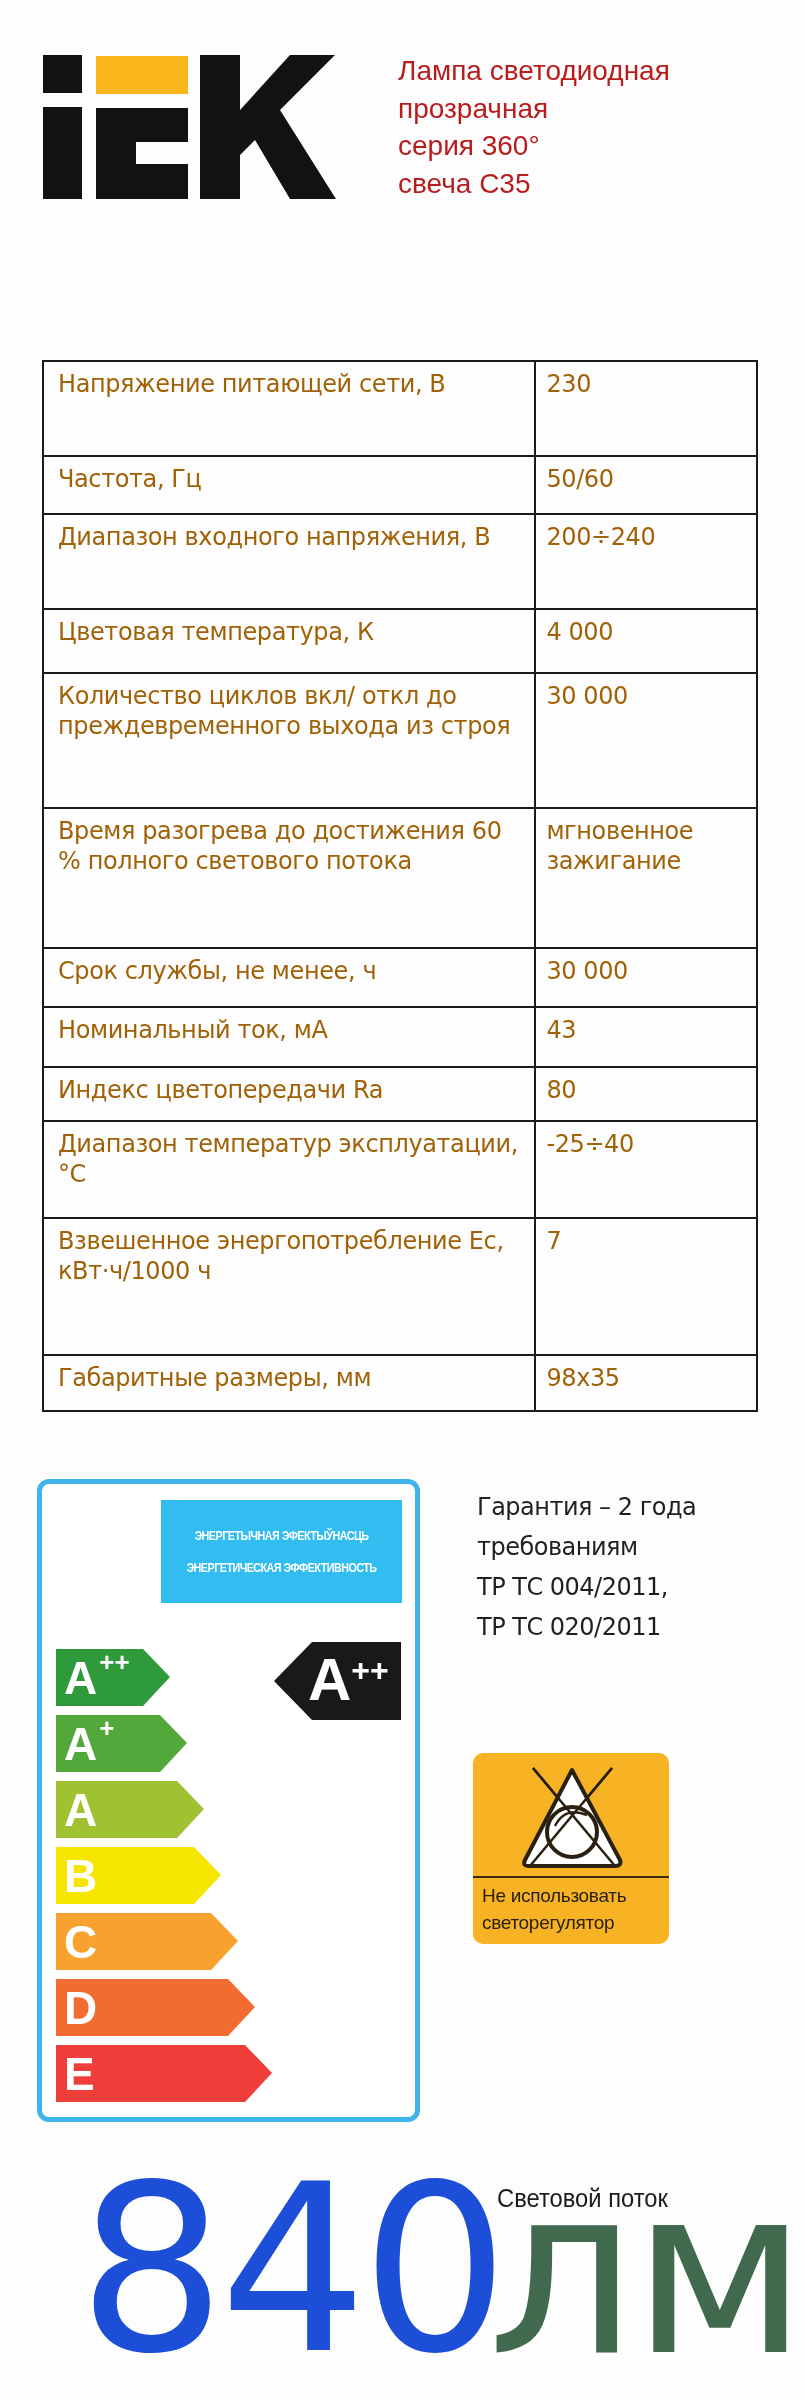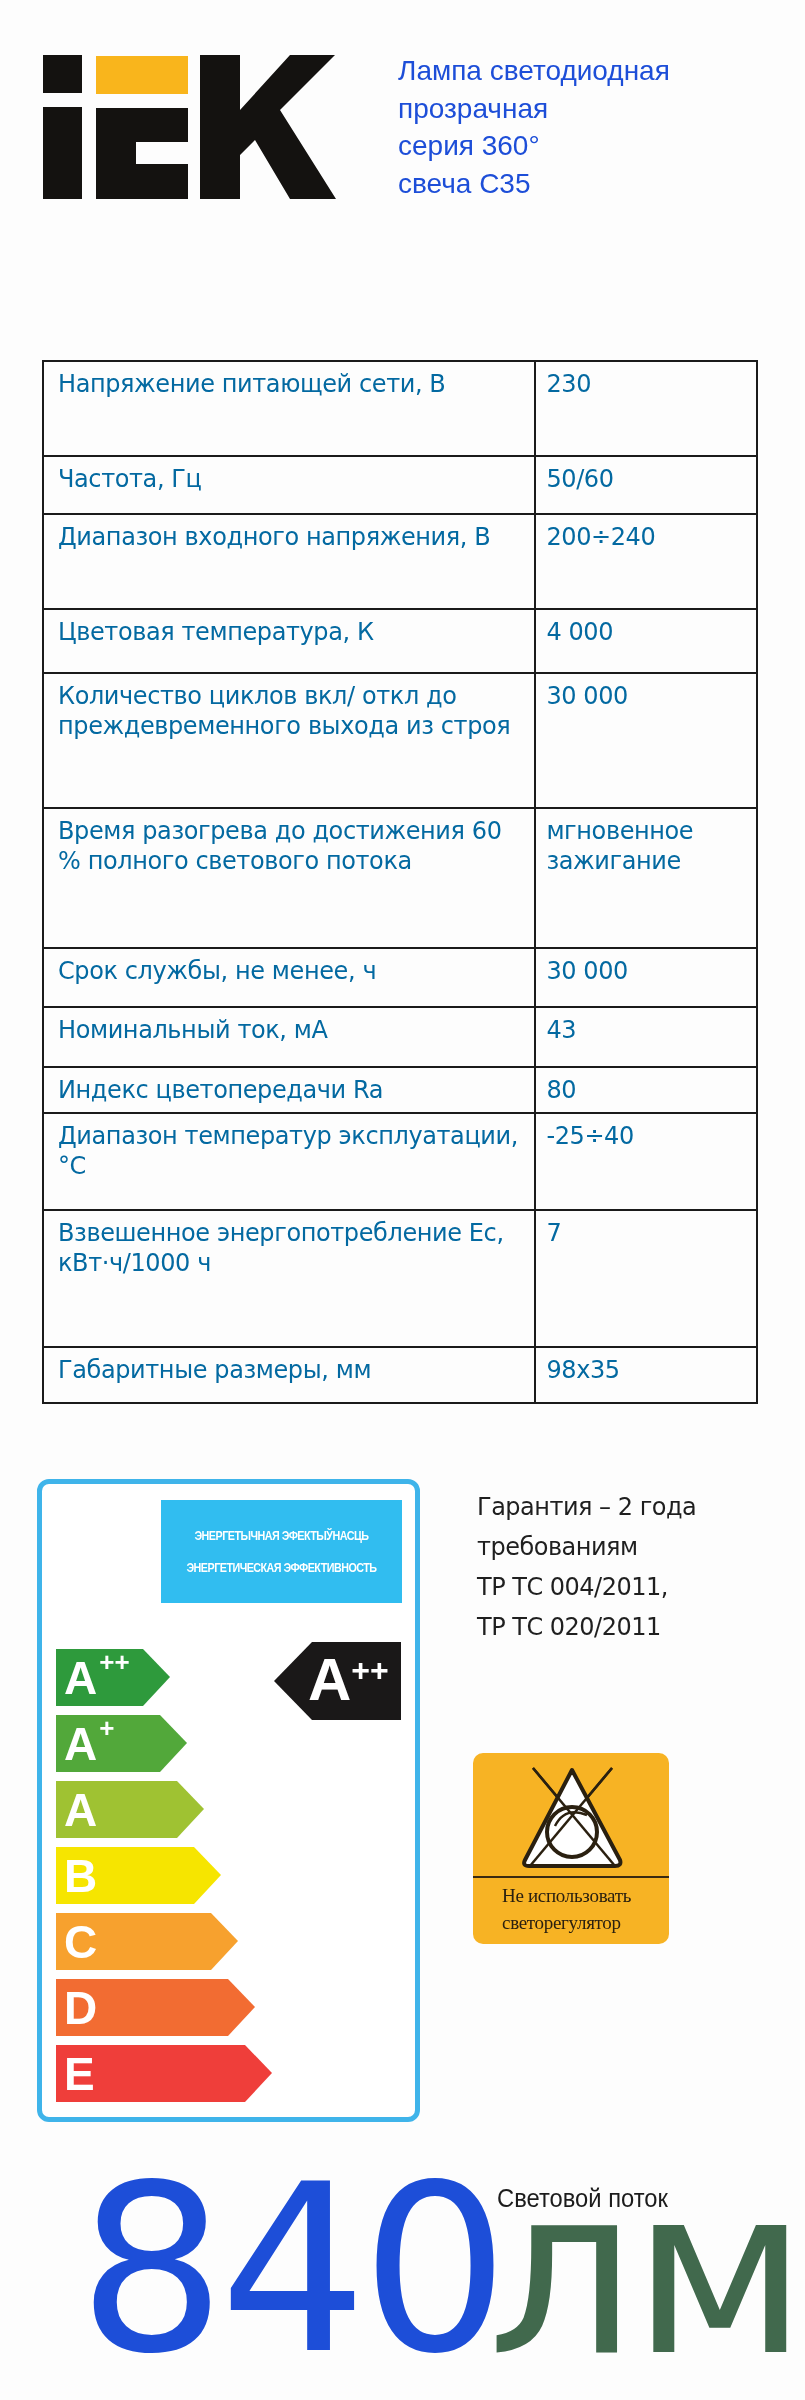--- a/index.html
+++ b/index.html
@@ -10,31 +10,31 @@
     color:#1a1a1a;
   }
   .abs { position:absolute; }
 
   
   .logo-block { position:absolute; background:#141210; }
   .logo-yellow { position:absolute; background:#f9b51c; }
 
   .title {
     position:absolute; left:398px; top:52px;
-    font-size:28px; line-height:37.5px; color:#1d4ed8;
+    font-size:28px; line-height:37.5px; color:#b91c1c;
     font-family:"Liberation Sans", sans-serif;
   }
   .title div { white-space:nowrap; }
 
   
   .spec-table {
     position:absolute; left:42px; top:360px; width:716px;
     border-collapse:collapse;
     font-family:"DejaVu Sans", sans-serif;
-    font-size:24px; line-height:30px; color:#0369a1;
+    font-size:24px; line-height:30px; color:#a16207;
   }
   .spec-table td {
     border:2.5px solid #1b1b1b; vertical-align:top;
     padding:7px 8px 0 14px; box-sizing:border-box;
     letter-spacing:-0.4px;
   }
   .spec-table td.val { padding-left:10px; width:222px; }
   .spec-table td.lbl { width:494px; }
 
   
@@ -75,23 +75,22 @@
   }
   .info-text div { white-space:nowrap; }
 
   .dimmer-box {
     position:absolute; left:473px; top:1753px; width:196px; height:191px;
     background:#f7b324; border-radius:10px;
   }
   .dimmer-line { position:absolute; left:473px; top:1876px; width:196px; height:2px; background:#3a2a10; }
   .dimmer-text {
     position:absolute; left:482px; top:1882px; width:190px;
-    font-family:Liberation Serif, serif; font-size:19px; line-height:27px; color:#2a2010;
+    font-family:Liberation Sans, sans-serif; font-size:19px; line-height:27px; color:#2a2010;
     letter-spacing:-0.3px;
-    margin-left:20px;
   }
   .dimmer-icon { position:absolute; left:515px; top:1760px; width:115px; height:112px; }
 
   
   .flux-value {
     position:absolute; left:32px; top:2140px;
     font-family:"DejaVu Sans", sans-serif; font-size:232px; line-height:260px;
     color:#1d4ed8; letter-spacing:-6px;margin-left:46px;
   }
   .flux-caption {
@@ -153,21 +152,21 @@
     <td class="val">мгновенное зажигание</td>
   </tr>
   <tr style="height:59px;">
     <td class="lbl">Срок службы, не менее, ч</td>
     <td class="val">30 000</td>
   </tr>
   <tr style="height:60px;">
     <td class="lbl">Номинальный ток, мА</td>
     <td class="val">43</td>
   </tr>
-  <tr style="height:46px;padding-left:23px;">
+  <tr style="height:54px;padding-left:23px;">
     <td class="lbl">Индекс цветопередачи Ra</td>
     <td class="val">80</td>
   </tr>
   <tr style="height:97px;">
     <td class="lbl">Диапазон температур эксплуатации, °С</td>
     <td class="val">-25÷40</td>
   </tr>
   <tr style="height:137px;">
     <td class="lbl">Взвешенное энергопотребление Ес, кВт·ч/1000 ч</td>
     <td class="val">7</td>

